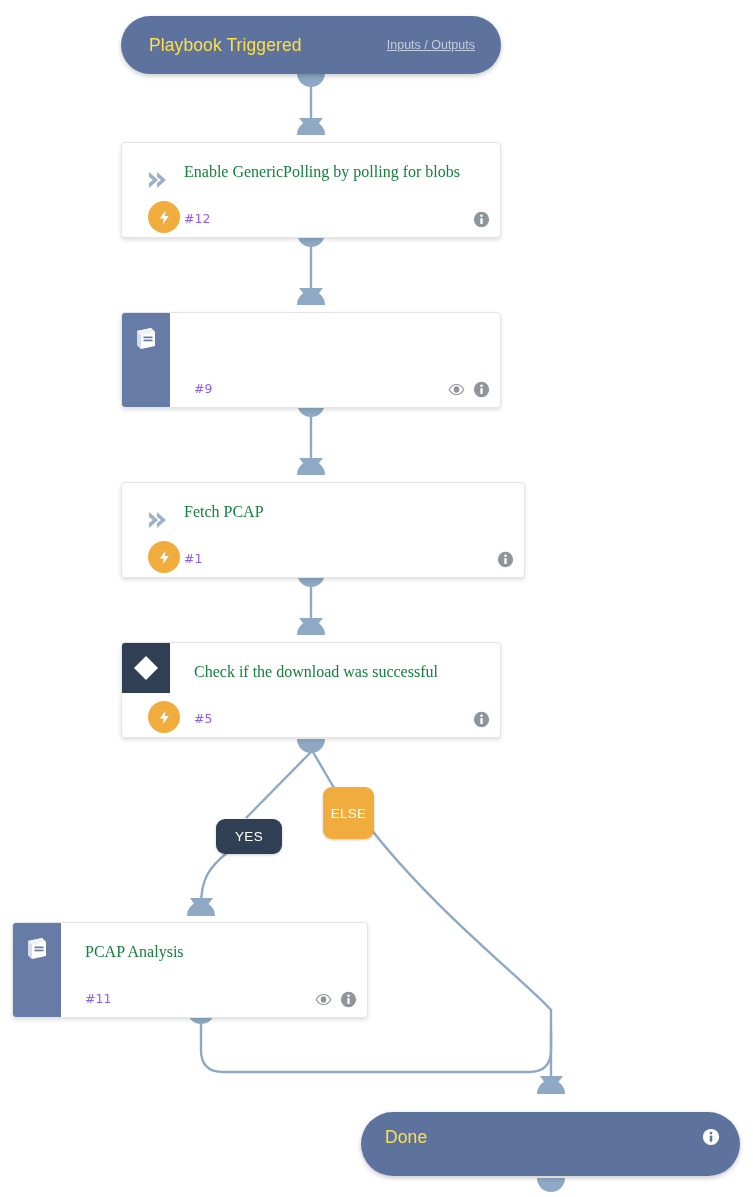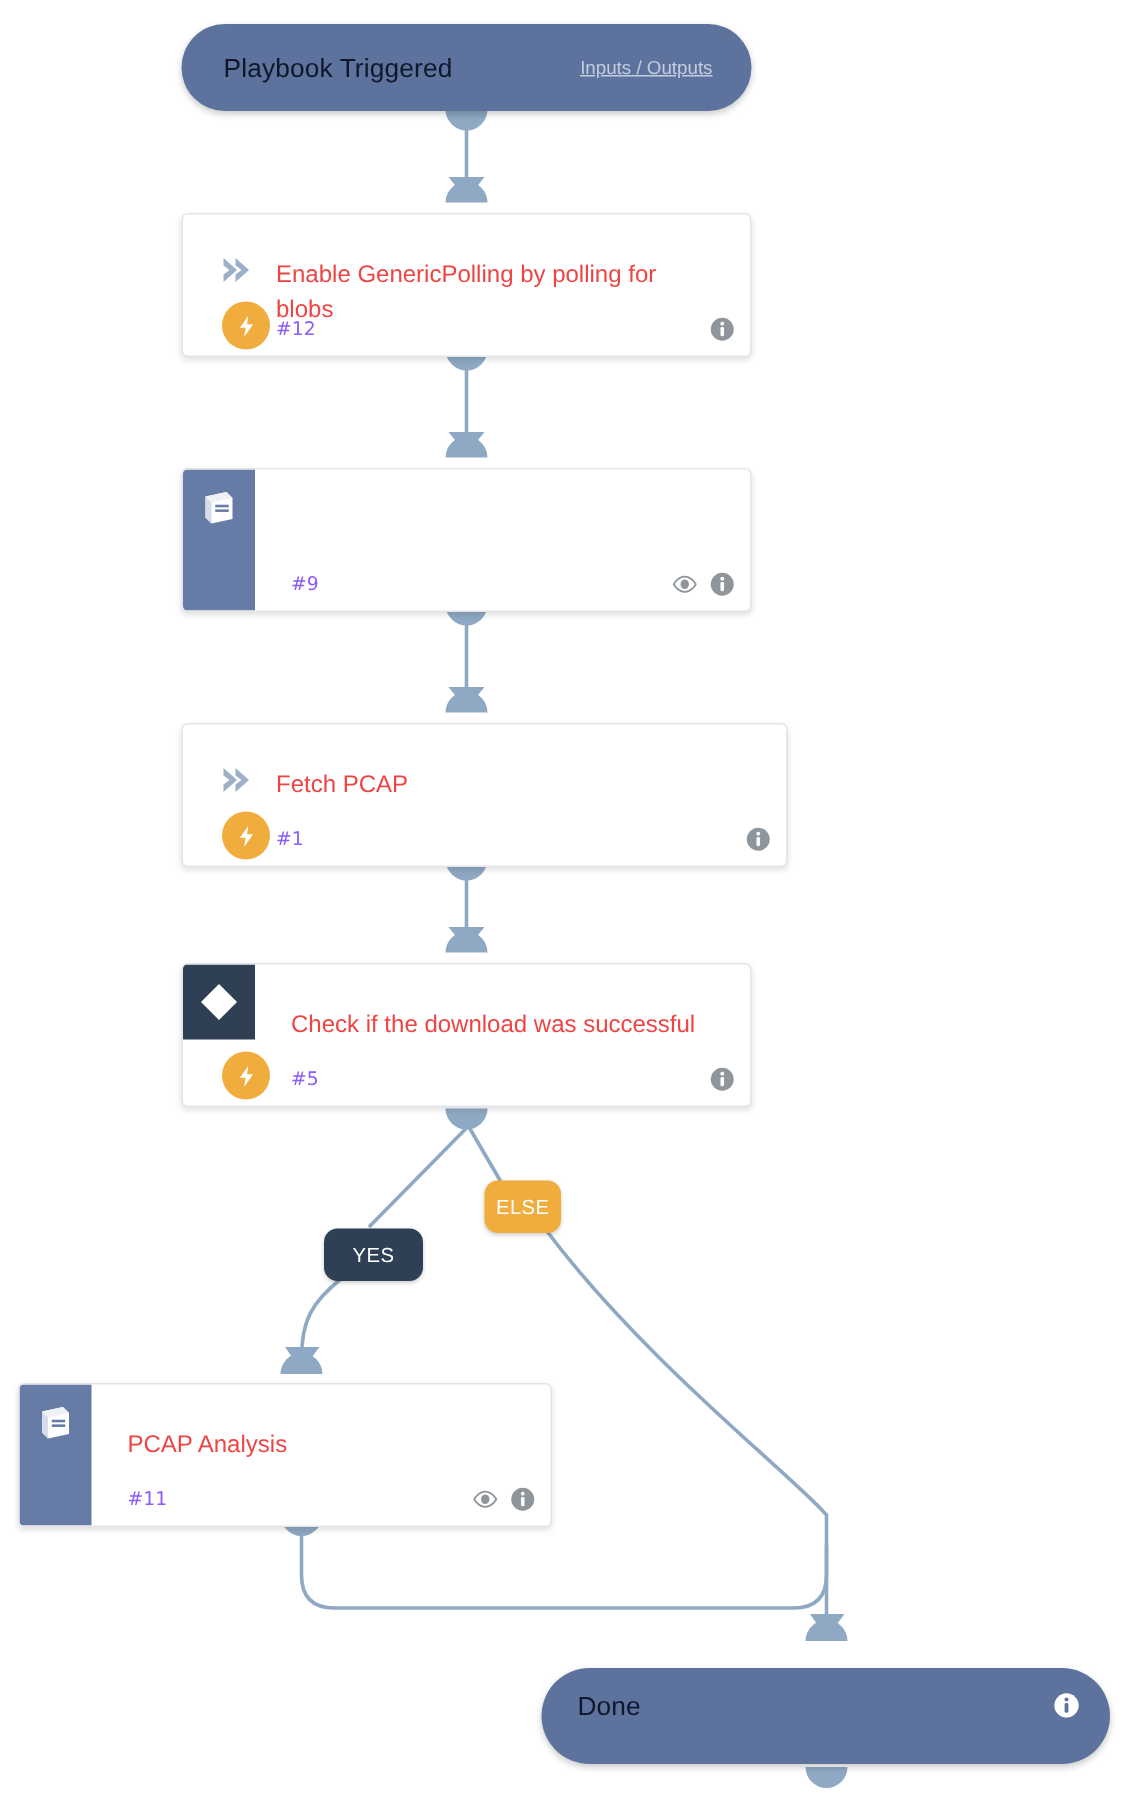--- a/index.html
+++ b/index.html
@@ -16,21 +16,21 @@
   
   .pill{
     position:absolute;
     background:#5d729c;
     border-radius:38px;
     box-shadow:0 2px 5px rgba(0,0,0,0.22);
     display:flex;align-items:center;
     box-sizing:border-box;
   }
   .pill .pill-title{
-    color:#0f172a;
+    color:#fde047;
     font-size:17.5px;
     letter-spacing:.1px;
     white-space:nowrap;
   }
   .pill .pill-sub{
     color:#c3cddf;
     font-size:12.5px;
     white-space:nowrap;
     margin-left:auto;
     text-decoration:underline;
@@ -61,25 +61,25 @@
   .bolt{
     position:absolute;left:26px;top:58px;
     width:32px;height:32px;border-radius:50%;
     background:#f0ad3e;
     display:flex;align-items:center;justify-content:center;
   }
   .bolt svg{display:block;}
 
   .card-title{
     position:absolute;
-    left:62px;right:34px;top:29px;
-    color:#ef4444;
+    left:62px;right:34px;top:17px;
+    color:#15803d;
     font-size:16px;
     line-height:23px;
-    font-family:Liberation Sans, sans-serif;
+    font-family:Liberation Serif, serif;
   }
   .card.haspad .card-title{left:62px;}
   .card.bar .card-title{left:72px;}
 
   .card-id{
     position:absolute;
     left:62px;bottom:11px;
     color:#8b5cf6;
     font-size:12.5px;
     font-family:"DejaVu Sans", sans-serif;
@@ -260,21 +260,21 @@
           <circle cx="10" cy="5.6" r="1.5" fill="#ffffff"></circle>
           <rect x="8.6" y="8.2" width="2.8" height="7.2" rx="1.1" fill="#ffffff"></rect>
         </svg>
       </span>
     </div>
   </div>
 
   <div class="branch yes" style="left:216px;top:819px;width:66px;height:35px;">
     <span>YES</span>
   </div>
-  <div class="branch els" style="left:323px;top:787px;width:51px;height:35px;">
+  <div class="branch els" style="left:323px;top:787px;width:51px;height:52px;">
     <span>ELSE</span>
   </div>
 
   <div class="card bar" style="left:12px;top:922px;width:356px;height:96px;">
     <div class="card-leftbar">
       <svg width="26" height="26" viewBox="0 0 26 26">
         <path d="M4 5 L18 2 L22 6 L22 20 L8 23 L4 19 Z" fill="#ffffff"></path>
         <path d="M8 23 L8 9 L4 5 L4 19 Z" fill="#d6dde9"></path>
         <path d="M8 9 L18 6.8 L22 6 L18 2 L4 5 Z" fill="#eef2f7"></path>
         <rect x="10.5" y="10.5" width="9" height="1.7" fill="#667ca6"></rect>

